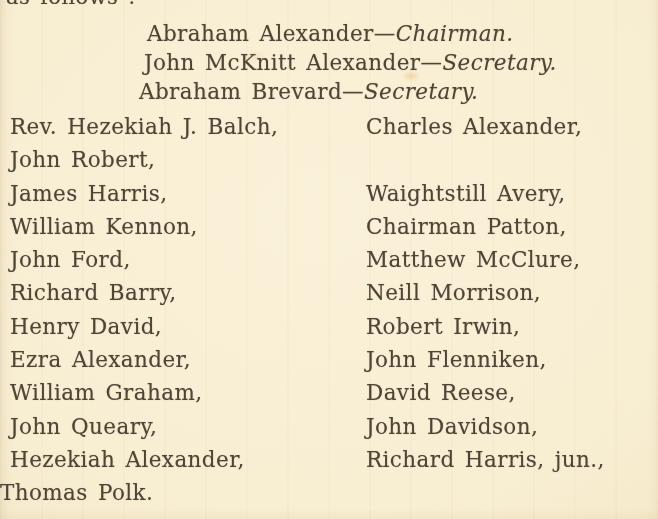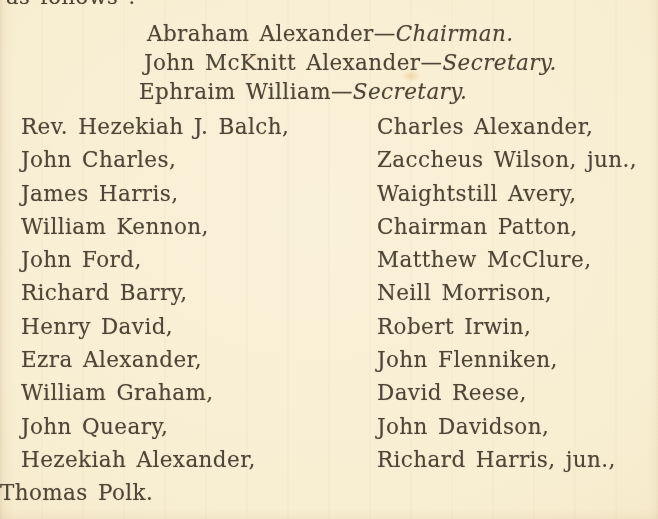--- a/index.html
+++ b/index.html
@@ -38,21 +38,21 @@
   
   .officers { position: absolute; top: 19px; left: 0; }
   .officer { font-size: 21.5px; height: 29px; line-height: 29px; }
   .officer .ttl { font-style: italic; }
   .o0 { margin-left: 147px; }
   .o1 { margin-left: 144px; }
   .o2 { margin-left: 139px; }
   
   .cols { position: absolute; top: 110px; left: 0; width: 658px; }
   .srow { display: flex; height: 33.3px; line-height: 33.3px; font-size: 21.5px; }
-  .lc { margin-left: 21px; width: 356px; flex: 0 0 356px; }
+  .lc { margin-left: 10px; width: 356px; flex: 0 0 356px; }
   .rc { flex: 1 1 auto; }
   
   .smudge {
     position: absolute;
     border-radius: 50%;
     pointer-events: none;
   }
   .s1 {
     left: 398px; top: 68px; width: 26px; height: 16px;
     background: radial-gradient(ellipse closest-side, rgba(230,150,50,0.30), rgba(230,150,50,0) 70%);
@@ -67,31 +67,30 @@
 </head>
 <body>
 
 <div class="page">
 
   <div class="cutline ink">as follows :</div>
 
   <div class="officers">
     <div class="officer o0 ink"><span class="nm">Abraham Alexander—</span><span class="ttl">Chairman.</span></div>
     <div class="officer o1 ink"><span class="nm">John McKnitt Alexander—</span><span class="ttl">Secretary.</span></div>
-    <div class="officer o2 ink"><span class="nm">Ephraim William—</span><span class="ttl">Secretary.</span></div>
+    <div class="officer o2 ink"><span class="nm">Abraham Brevard—</span><span class="ttl">Secretary.</span></div>
   </div>
 
   <div class="cols">
     <div class="srow">
         <span class="lc ink">Rev. Hezekiah J. Balch,</span>
         <span class="rc ink">Charles Alexander,</span>
       </div>
     <div class="srow">
-        <span class="lc ink">John Charles,</span>
-        <span class="rc ink">Zaccheus Wilson, jun.,</span>
+        <span class="lc ink">John Robert,</span>
       </div>
     <div class="srow">
         <span class="lc ink">James Harris,</span>
         <span class="rc ink">Waightstill Avery,</span>
       </div>
     <div class="srow">
         <span class="lc ink">William Kennon,</span>
         <span class="rc ink">Chairman Patton,</span>
       </div>
     <div class="srow">

